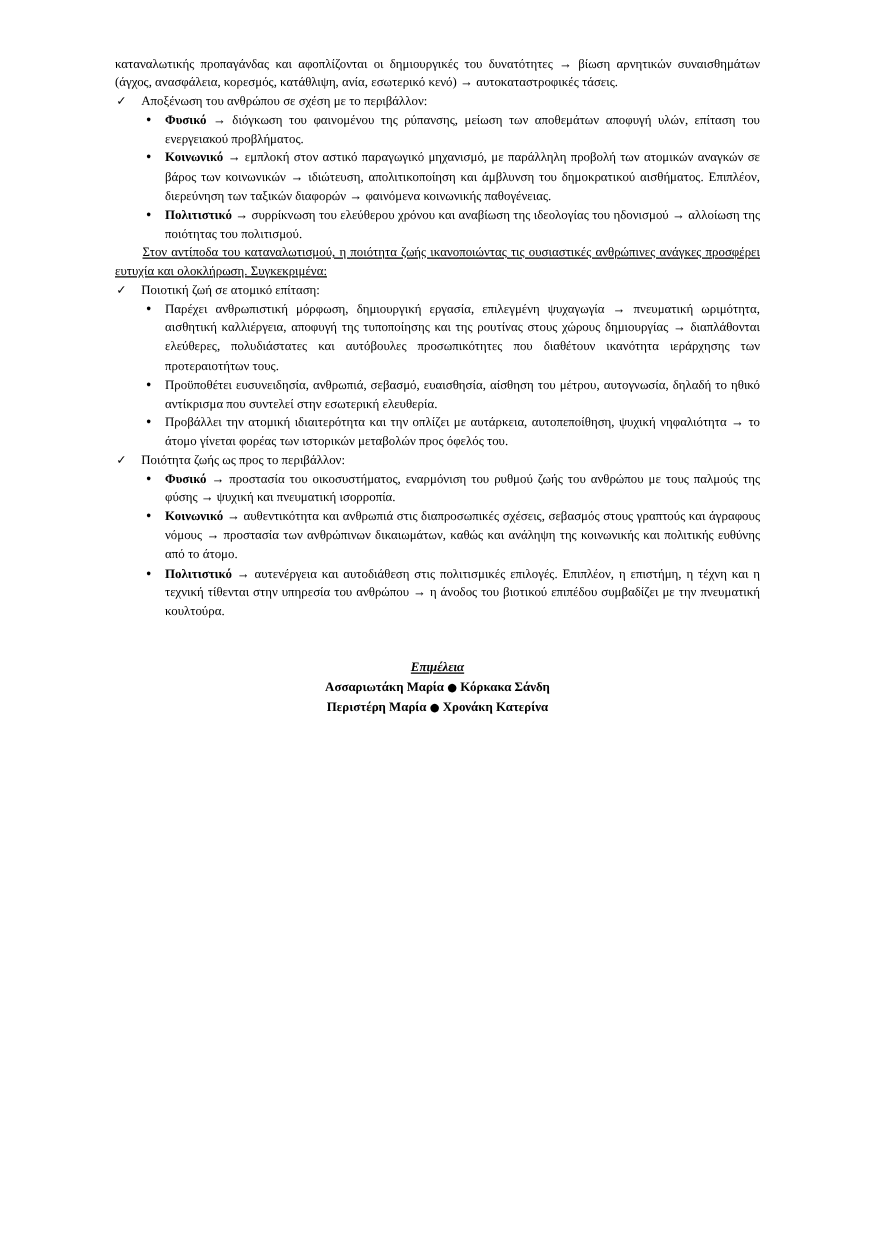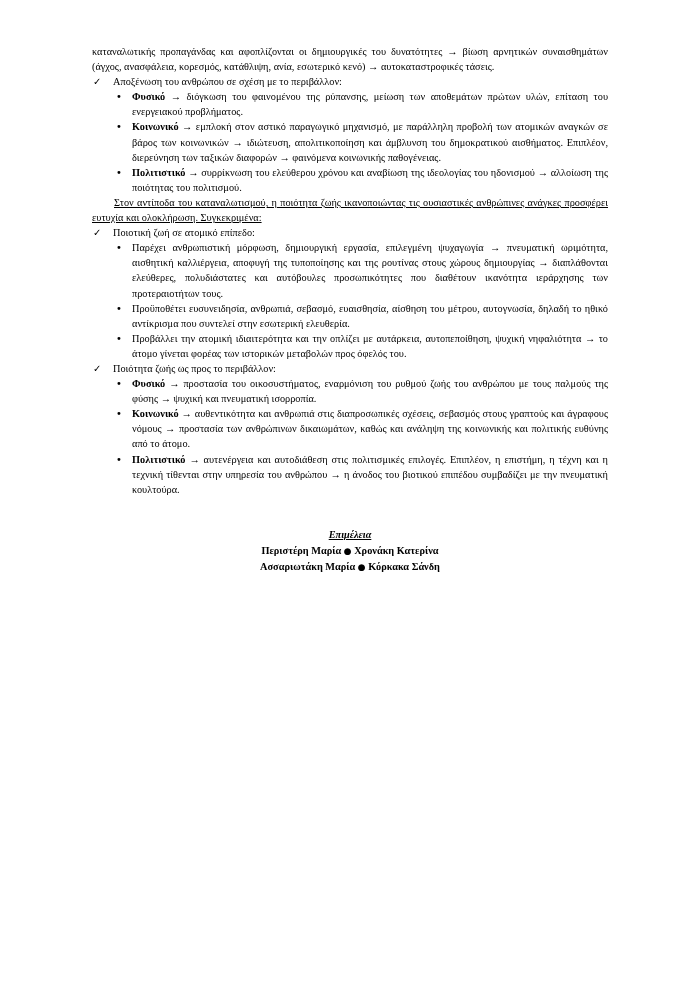--- a/index.html
+++ b/index.html
@@ -127,36 +127,36 @@
   <p class="para">καταναλωτικής προπαγάνδας και αφοπλίζονται οι δημιουργικές του δυνατότητες → βίωση αρνητικών συναισθημάτων (άγχος, ανασφάλεια, κορεσμός, κατάθλιψη, ανία, εσωτερικό κενό) → αυτοκαταστροφικές τάσεις.</p>
 
   <ul class="check-list">
     <li class="check-item">
       <span class="check-mark">✓</span>
       <span class="check-text">Αποξένωση του ανθρώπου σε σχέση με το περιβάλλον:</span>
     </li>
   </ul>
   <ul class="bullet-list">
     <li class="bullet-item">
-      <span class="bullet-dot">•</span><b class="lead">Φυσικό</b><span> → διόγκωση του φαινομένου της ρύπανσης, μείωση των αποθεμάτων πρώτων υλών, επίταση του ενεργειακού προβλήματος.</span>
+      <span class="bullet-dot">•</span><b class="lead">Φυσικό</b><span> → διόγκωση του φαινομένου της ρύπανσης, μείωση των αποθεμάτων αποφυγή υλών, επίταση του ενεργειακού προβλήματος.</span>
     </li>
     <li class="bullet-item">
       <span class="bullet-dot">•</span><b class="lead">Κοινωνικό</b><span> → εμπλοκή στον αστικό παραγωγικό μηχανισμό, με παράλληλη προβολή των ατομικών αναγκών σε βάρος των κοινωνικών → ιδιώτευση, απολιτικοποίηση και άμβλυνση του δημοκρατικού αισθήματος. Επιπλέον, διερεύνηση των ταξικών διαφορών → φαινόμενα κοινωνικής παθογένειας.</span>
     </li>
     <li class="bullet-item">
       <span class="bullet-dot">•</span><b class="lead">Πολιτιστικό</b><span> → συρρίκνωση του ελεύθερου χρόνου και αναβίωση της ιδεολογίας του ηδονισμού → αλλοίωση της ποιότητας του πολιτισμού.</span>
     </li>
   </ul>
 
   <p class="para indent">Στον αντίποδα του καταναλωτισμού, η ποιότητα ζωής ικανοποιώντας τις ουσιαστικές ανθρώπινες ανάγκες προσφέρει ευτυχία και ολοκλήρωση. Συγκεκριμένα:</p>
 
   <ul class="check-list">
     <li class="check-item">
       <span class="check-mark">✓</span>
-      <span class="check-text">Ποιοτική ζωή σε ατομικό επίπεδο:</span>
+      <span class="check-text">Ποιοτική ζωή σε ατομικό επίταση:</span>
     </li>
   </ul>
   <ul class="bullet-list">
     <li class="bullet-item">
       <span class="bullet-dot">•</span><span>Παρέχει ανθρωπιστική μόρφωση, δημιουργική εργασία, επιλεγμένη ψυχαγωγία → πνευματική ωριμότητα, αισθητική καλλιέργεια, αποφυγή της τυποποίησης και της ρουτίνας στους χώρους δημιουργίας → διαπλάθονται ελεύθερες, πολυδιάστατες και αυτόβουλες προσωπικότητες που διαθέτουν ικανότητα ιεράρχησης των προτεραιοτήτων τους.</span>
     </li>
     <li class="bullet-item">
       <span class="bullet-dot">•</span><span>Προϋποθέτει ευσυνειδησία, ανθρωπιά, σεβασμό, ευαισθησία, αίσθηση του μέτρου, αυτογνωσία, δηλαδή το ηθικό αντίκρισμα που συντελεί στην εσωτερική ελευθερία.</span>
     </li>
     <li class="bullet-item">
@@ -178,25 +178,25 @@
       <span class="bullet-dot">•</span><b class="lead">Κοινωνικό</b><span> → αυθεντικότητα και ανθρωπιά στις διαπροσωπικές σχέσεις, σεβασμός στους γραπτούς και άγραφους νόμους → προστασία των ανθρώπινων δικαιωμάτων, καθώς και ανάληψη της κοινωνικής και πολιτικής ευθύνης από το άτομο.</span>
     </li>
     <li class="bullet-item">
       <span class="bullet-dot">•</span><b class="lead">Πολιτιστικό</b><span> → αυτενέργεια και αυτοδιάθεση στις πολιτισμικές επιλογές. Επιπλέον, η επιστήμη, η τέχνη και η τεχνική τίθενται στην υπηρεσία του ανθρώπου → η άνοδος του βιοτικού επιπέδου συμβαδίζει με την πνευματική κουλτούρα.</span>
     </li>
   </ul>
 
 
   <div class="credits">
     <div class="credits-title">Επιμέλεια</div>
+    <div class="credits-line">
+      <span>Ασσαριωτάκη Μαρία</span>
+      <span class="sep-dot">●</span>
+      <span>Κόρκακα Σάνδη</span>
+    </div>
     <div class="credits-line">
       <span>Περιστέρη Μαρία</span>
       <span class="sep-dot">●</span>
       <span>Χρονάκη Κατερίνα</span>
     </div>
-    <div class="credits-line">
-      <span>Ασσαριωτάκη Μαρία</span>
-      <span class="sep-dot">●</span>
-      <span>Κόρκακα Σάνδη</span>
-    </div>
   </div>
 
 </div>
 
 </body></html>

